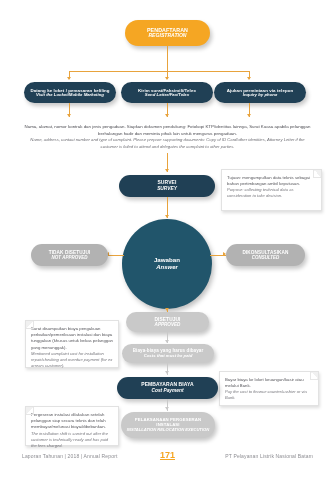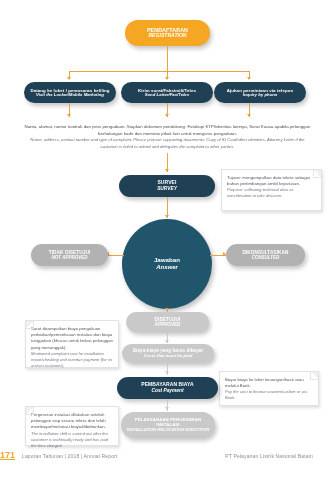--- a/index.html
+++ b/index.html
@@ -136,20 +136,21 @@
     position: absolute;
     left: 0; right: 0; bottom: 8px;
     height: 22px;
   }
   .footer .fl {
     position: absolute; left: 22px; top: 3px;
     font-size: 5px; color: #8d8d92; letter-spacing: .15px;
   }
   .footer .fp {
     position: absolute; left: 0; right: 0; top: 0;
+    text-align: center;
     font-size: 9px; font-weight: bold; color: #f5a623; text-decoration: underline;
   }
   .footer .fr {
     position: absolute; right: 22px; top: 3px;
     font-size: 5px; color: #8d8d92; letter-spacing: .15px;
   }
 </style>
 </head>
 <body>
 

